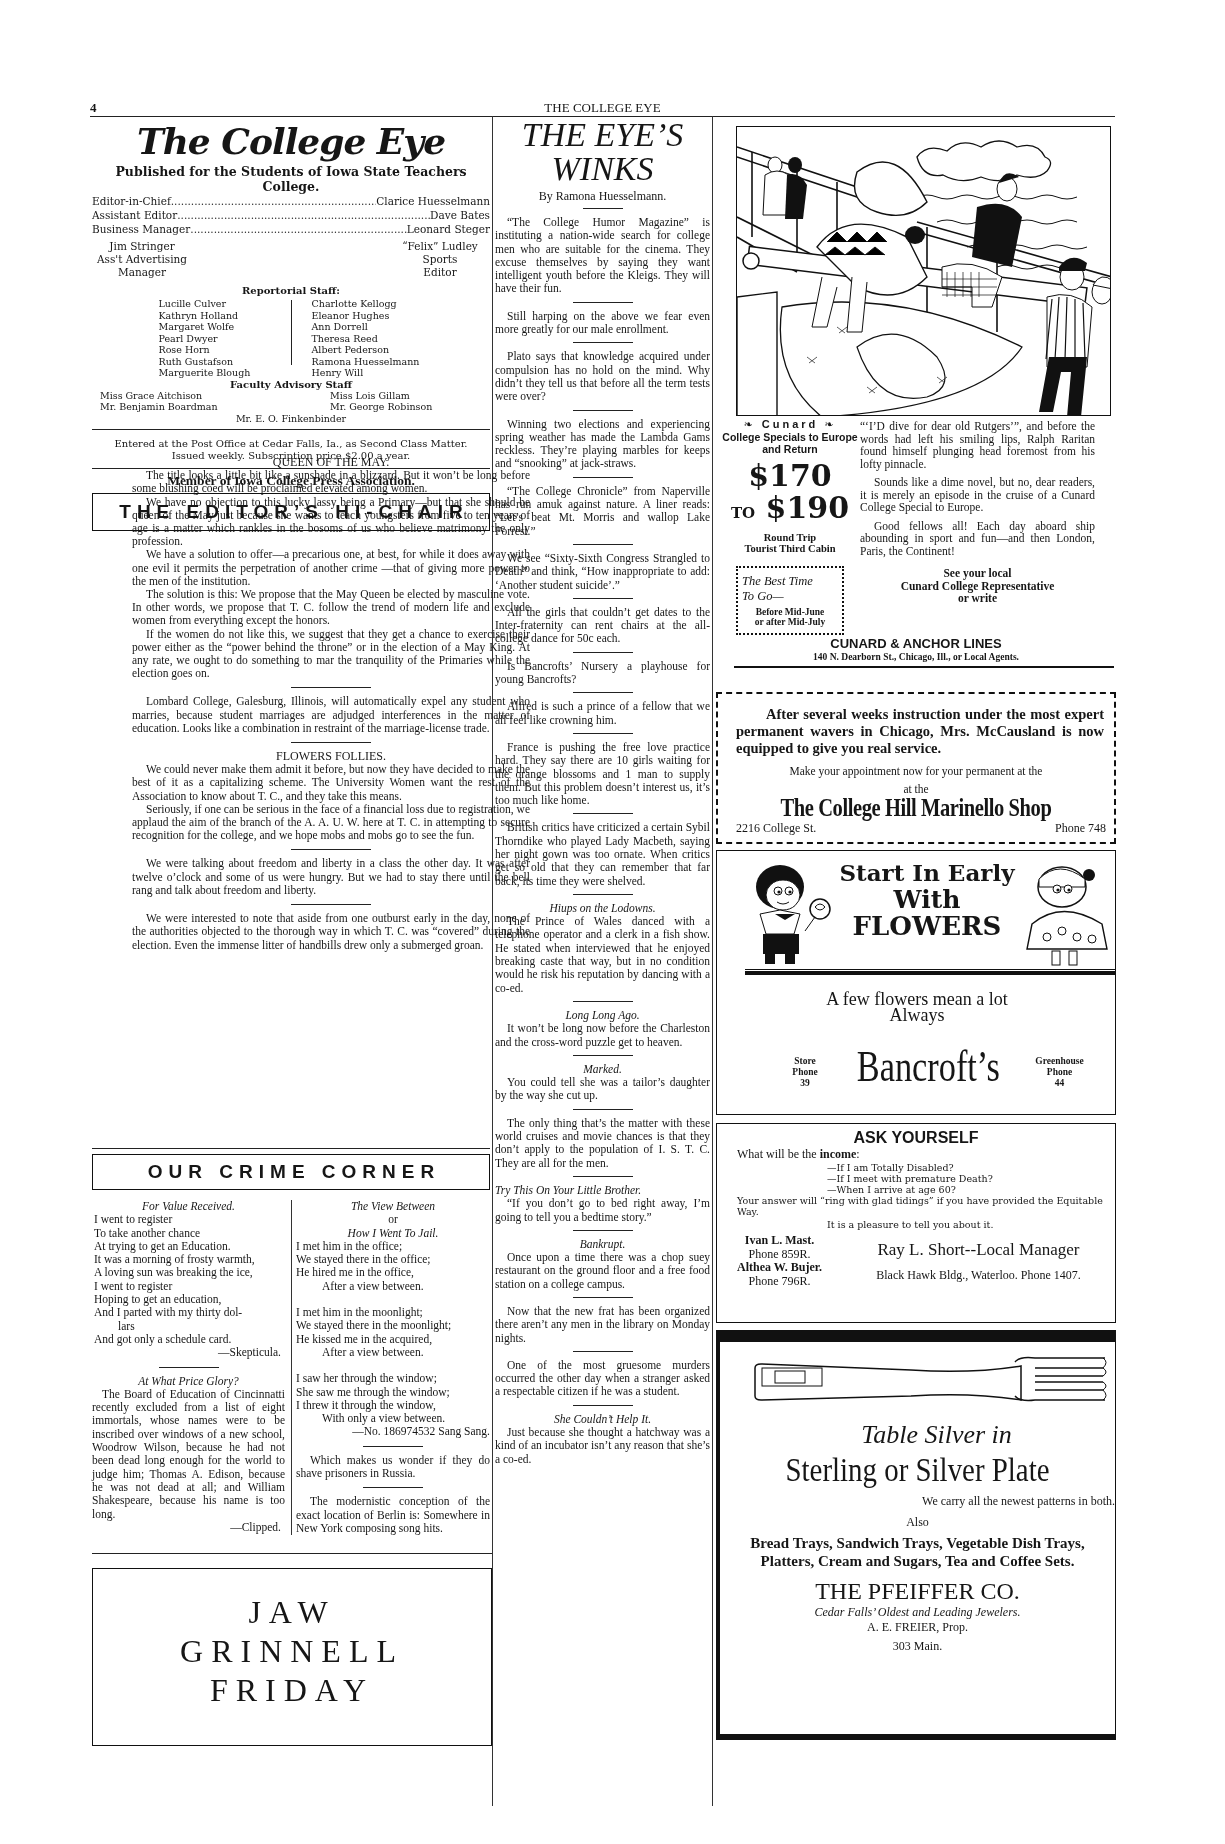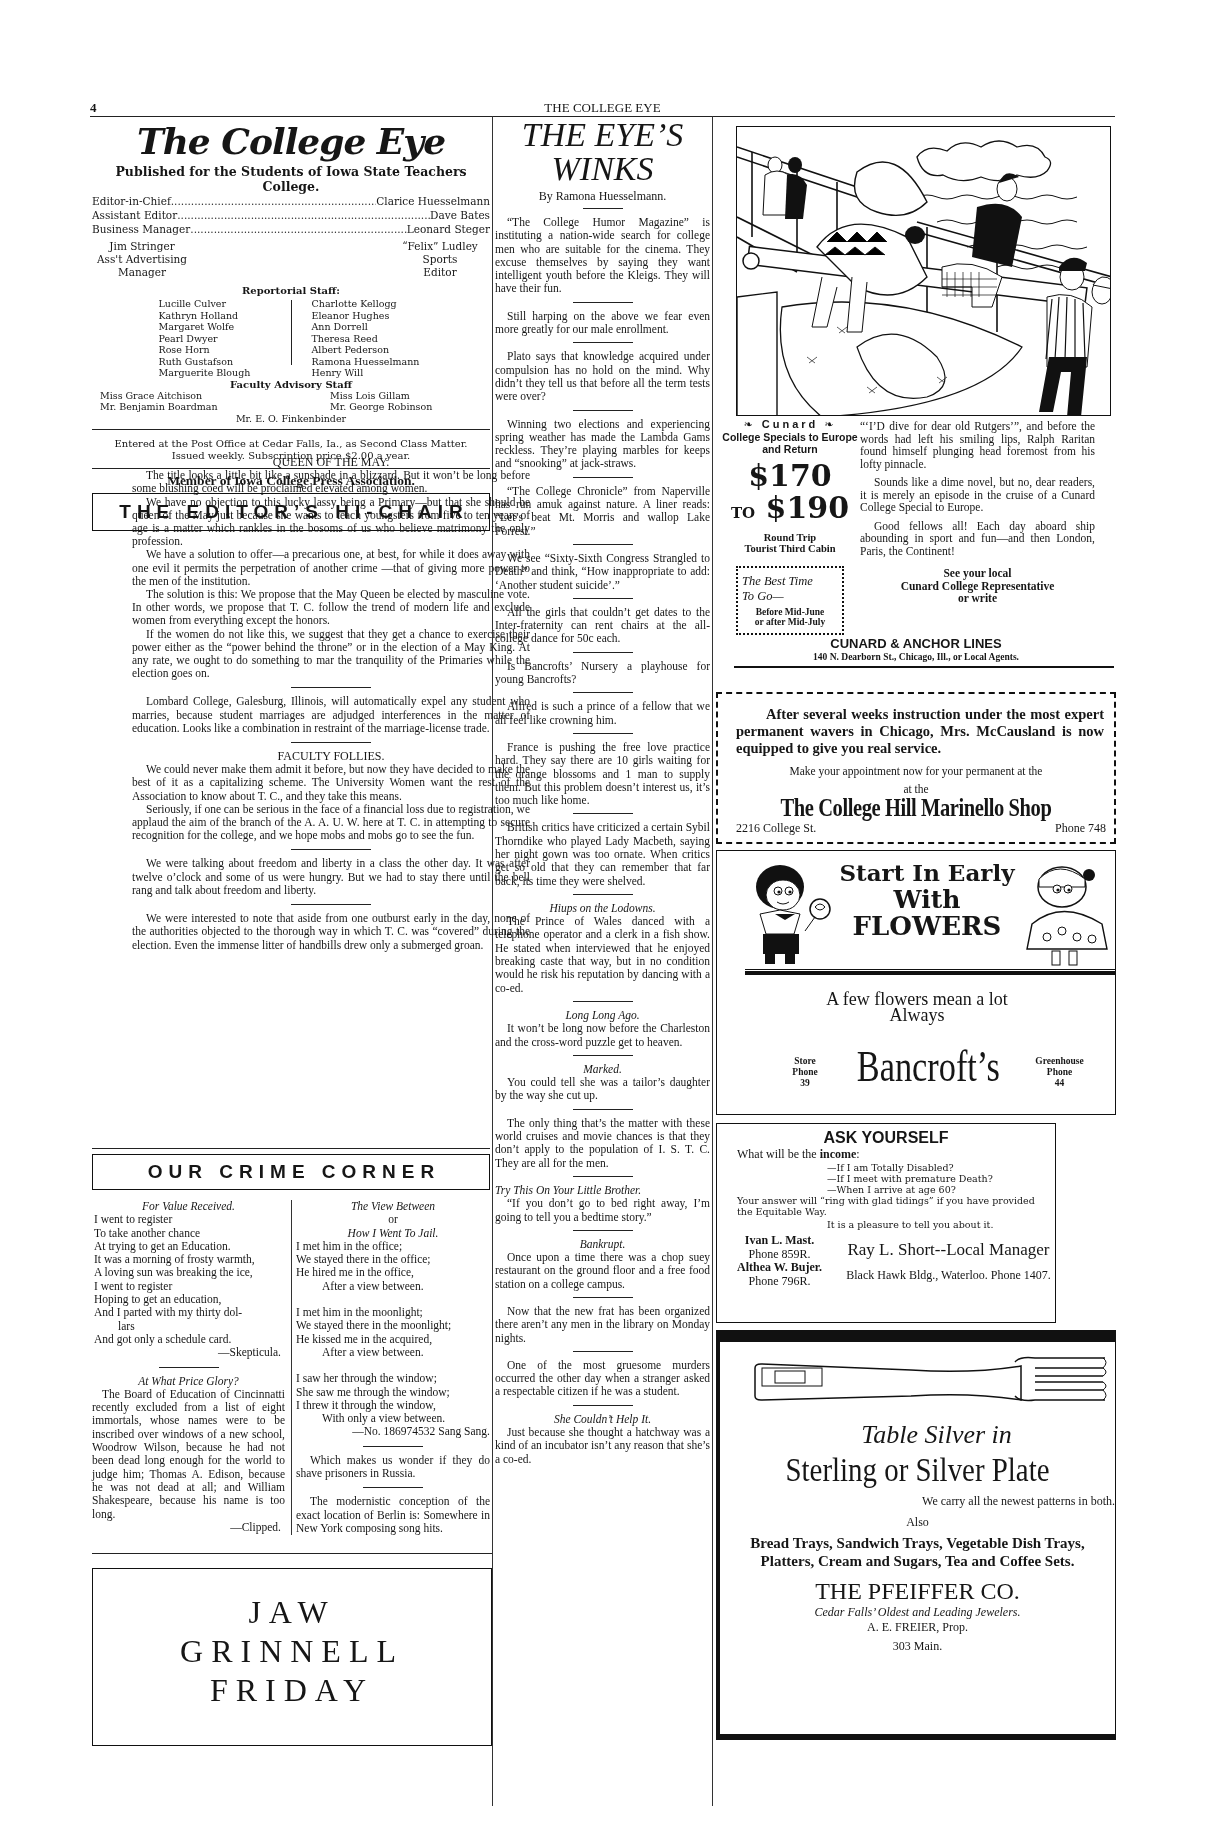--- a/index.html
+++ b/index.html
@@ -63,21 +63,21 @@
   #winks .ititle { text-align: center; font-style: italic; font-size: 11.5px; }
   #winks .rule { width: 60px; height: 1px; background: #222; margin: 6px auto 7px; }
   #cunard { left: 716px; top: 118px; width: 400px; height: 568px; }
   #cartoon { left: 20px; top: 8px; width: 375px; height: 290px; border: 1.5px solid #111; overflow: hidden; }
   .cunard-left { position: absolute; left: 4px; top: 300px; width: 140px; text-align: center; }
   .cunard-right { position: absolute; left: 144px; top: 302px; width: 235px; font-family: "Liberation Serif", serif; font-size: 11.5px; line-height: 12.5px; }
   .dollar { font-family: "DejaVu Serif", serif; font-weight: bold; }
 
   #marinello { left: 716px; top: 692px; width: 400px; height: 152px; border: 2px dashed #111; }
   #bancroft { left: 716px; top: 850px; width: 400px; height: 265px; border: 1.5px solid #111; }
-  #ask { left: 716px; top: 1123px; width: 340px; height: 200px; border: 1.5px solid #111; }
+  #ask { left: 716px; top: 1123px; width: 400px; height: 200px; border: 1.5px solid #111; }
   #pfeiffer { left: 716px; top: 1330px; width: 400px; height: 410px; border-left: 4px solid #111; border-bottom: 6px solid #111; border-top: 12px solid #111; border-right: 1px solid #111; }
 </style>
 </head>
 <body>
 
 <div class="abs" id="page-num">4</div>
 <div class="abs" id="running-head">THE COLLEGE EYE</div>
 <div class="abs" id="top-rule"></div>
 <div class="abs" id="col-rule-1"></div>
 <div class="abs" id="col-rule-2"></div>
@@ -157,21 +157,21 @@
 <div class="abs article" style="left:103px; top:454px; width:398px;margin-left:29px;">
   <h4>QUEEN OF THE MAY.</h4>
   <p>The title looks a little bit like a sunshade in a blizzard. But it won’t be long before some blushing coed will be proclaimed elevated among women.</p>
   <p>We have no objection to this lucky lassy being a Primary—but that she should be queen of the May just because she wants to teach youngsters from five to ten years of age is a matter which rankles in the bosoms of us who believe matrimony the only profession.</p>
   <p>We have a solution to offer—a precarious one, at best, for while it does away with one evil it permits the perpetration of another crime —that of giving more power to the men of the institution.</p>
   <p>The solution is this: We propose that the May Queen be elected by masculine vote. In other words, we propose that T. C. follow the trend of modern life and exclude women from everything except the honors.</p>
   <p>If the women do not like this, we suggest that they get a chance to exercise their power either as the “power behind the throne” or in the election of a May King. At any rate, we ought to do something to mar the tranquility of the Primaries while the election goes on.</p>
   <div class="short-rule"></div>
   <p>Lombard College, Galesburg, Illinois, will automatically expel any student who marries, because student marriages are adjudged interferences in the matter of education. Looks like a combination in restraint of the marriage-license trade.</p>
   <div class="short-rule"></div>
-  <h4>FACULTY FOLLIES.</h4>
+  <h4>FLOWERS FOLLIES.</h4>
   <p>We could never make them admit it before, but now they have decided to make the best of it as a capitalizing scheme. The University Women want the rest of the Association to know about T. C., and they take this means.</p>
   <p>Seriously, if one can be serious in the face of a financial loss due to registration, we applaud the aim of the branch of the A. A. U. W. here at T. C. in attempting to secure recognition for the college, and we hope mobs and mobs go to see the fun.</p>
   <div class="short-rule"></div>
   <p>We were talking about freedom and liberty in a class the other day. It was after twelve o’clock and some of us were hungry. But we had to stay there until the bell rang and talk about freedom and liberty.</p>
   <div class="short-rule"></div>
   <p>We were interested to note that aside from one outburst early in the day, none of the authorities objected to the thorough way in which T. C. was “covered” during the election. Even the immense litter of handbills drew only a submerged groan.</p>
 </div>
 
 <div class="abs" style="left:92px; top:1148px; width:398px; height:1px; background:#222;"></div>
 <div class="abs section-box" style="left:92px; top:1154px; width:398px; font-size:19px; padding:6px 0 6px 6px;">OUR CRIME CORNER</div>

